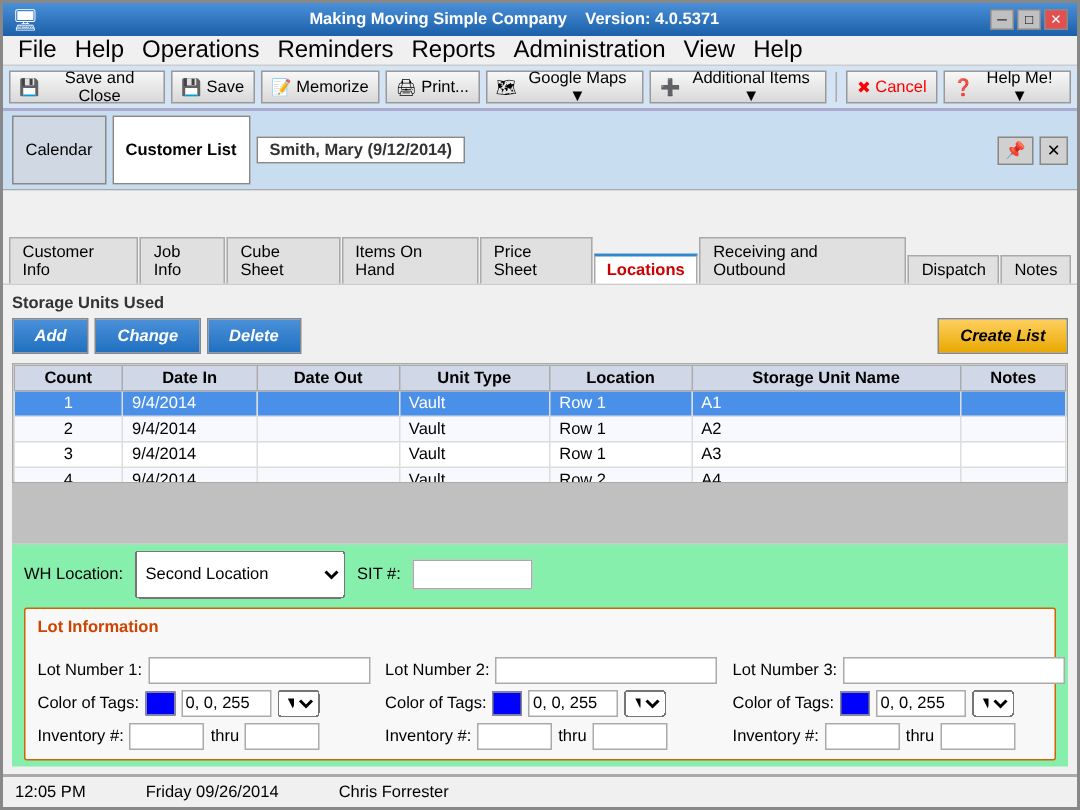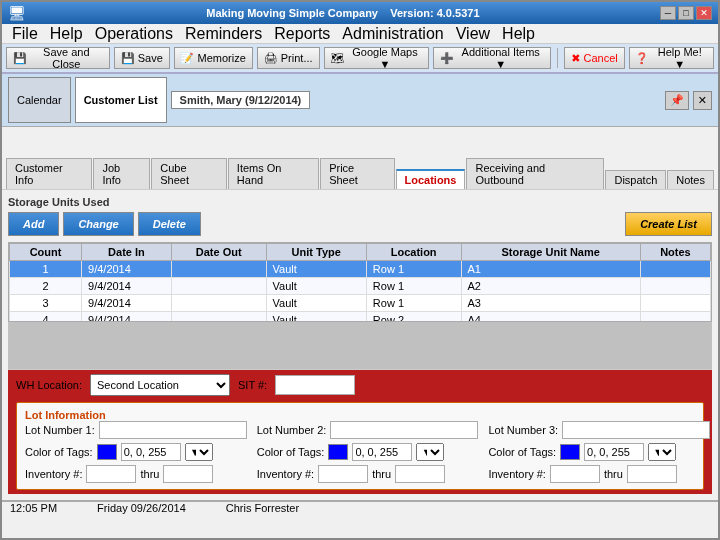--- a/index.html
+++ b/index.html
@@ -54,43 +54,43 @@
     .data-table { width: 100%; border-collapse: collapse; }
     .data-table th { background: #d0d8e8; border: 1px solid #aaa; padding: 2px 6px; text-align: center; font-size: 11px; font-weight: bold; white-space: nowrap; }
     .data-table td { border: 1px solid #ddd; padding: 2px 6px; font-size: 11px; white-space: nowrap; }
     .data-table tr.selected td { background: #4a90e8; color: white; }
     .data-table tr.alt td { background: #f8f8ff; }
 
     
     .bottom-gray { background: #c0c0c0; flex: 1; min-height: 40px; }
 
     
-    .footer-area { background: #b91c1c; border-top: 1px solid #ccc; padding: 4px 8px; display: flex; flex-direction: column; gap: 4px; flex-shrink: 0; }
+    .footer-area { background: #86efac; border-top: 1px solid #ccc; padding: 4px 8px; display: flex; flex-direction: column; gap: 4px; flex-shrink: 0; }
     .wh-row { display: flex; align-items: center; gap: 8px; margin-bottom: 2px; }
     .wh-label { font-size: 11px; }
-    .wh-select { height: 22px; font-size: 11px; padding: 0 2px; width: 140px; }
+    .wh-select { height: 32px; font-size: 11px; padding: 0 2px; width: 140px; }
     .wh-input { height: 20px; font-size: 11px; padding: 0 2px; width: 80px; border: 1px solid #aaa; }
 
     
     .lot-box { border: 1px solid #cc6600; border-radius: 2px; padding: 6px 8px; background: #f8f8f8; }
-    .lot-box-title { color: #cc4400; font-size: 11px; font-weight: bold; margin-bottom: 0; }
+    .lot-box-title { color: #cc4400; font-size: 11px; font-weight: bold; margin-bottom: 14px; }
     .lot-grid { display: grid; grid-template-columns: 1fr 1fr 1fr; gap: 4px 10px; }
     .lot-row { display: flex; align-items: center; gap: 4px; }
     .lot-label { font-size: 11px; white-space: nowrap; }
     .lot-input { height: 18px; font-size: 11px; border: 1px solid #aaa; padding: 0 2px; flex: 1; min-width: 80px; }
     .color-swatch { width: 20px; height: 16px; background: #0000ff; border: 1px solid #888; display: inline-block; }
     .color-input { height: 18px; font-size: 11px; border: 1px solid #aaa; padding: 0 2px; width: 60px; }
     .color-select { height: 18px; font-size: 11px; width: 28px; }
     .inv-row { display: flex; align-items: center; gap: 4px; }
     .inv-input { height: 18px; font-size: 11px; border: 1px solid #aaa; padding: 0 2px; width: 50px; }
     .inv-thru { height: 18px; font-size: 11px; border: 1px solid #aaa; padding: 0 2px; width: 50px; }
     .thru-label { font-size: 11px; }
 
     
-    .status-bar { background: #f0f0f0; border-top: 2px solid #aaa; height: 38px; display: flex; padding: 0 8px; gap: 40px; flex-shrink: 0; }
+    .status-bar { background: #f0f0f0; border-top: 2px solid #aaa; height: 22px; display: flex; align-items: center; padding: 0 8px; gap: 40px; flex-shrink: 0; }
     .status-item { font-size: 11px; }
   </style>
 </head>
 <body>
 
 <div class="window">
 
   <div class="title-bar">
     <span style="font-size:14px;">🖥</span>
     <span class="title-bar-title">

